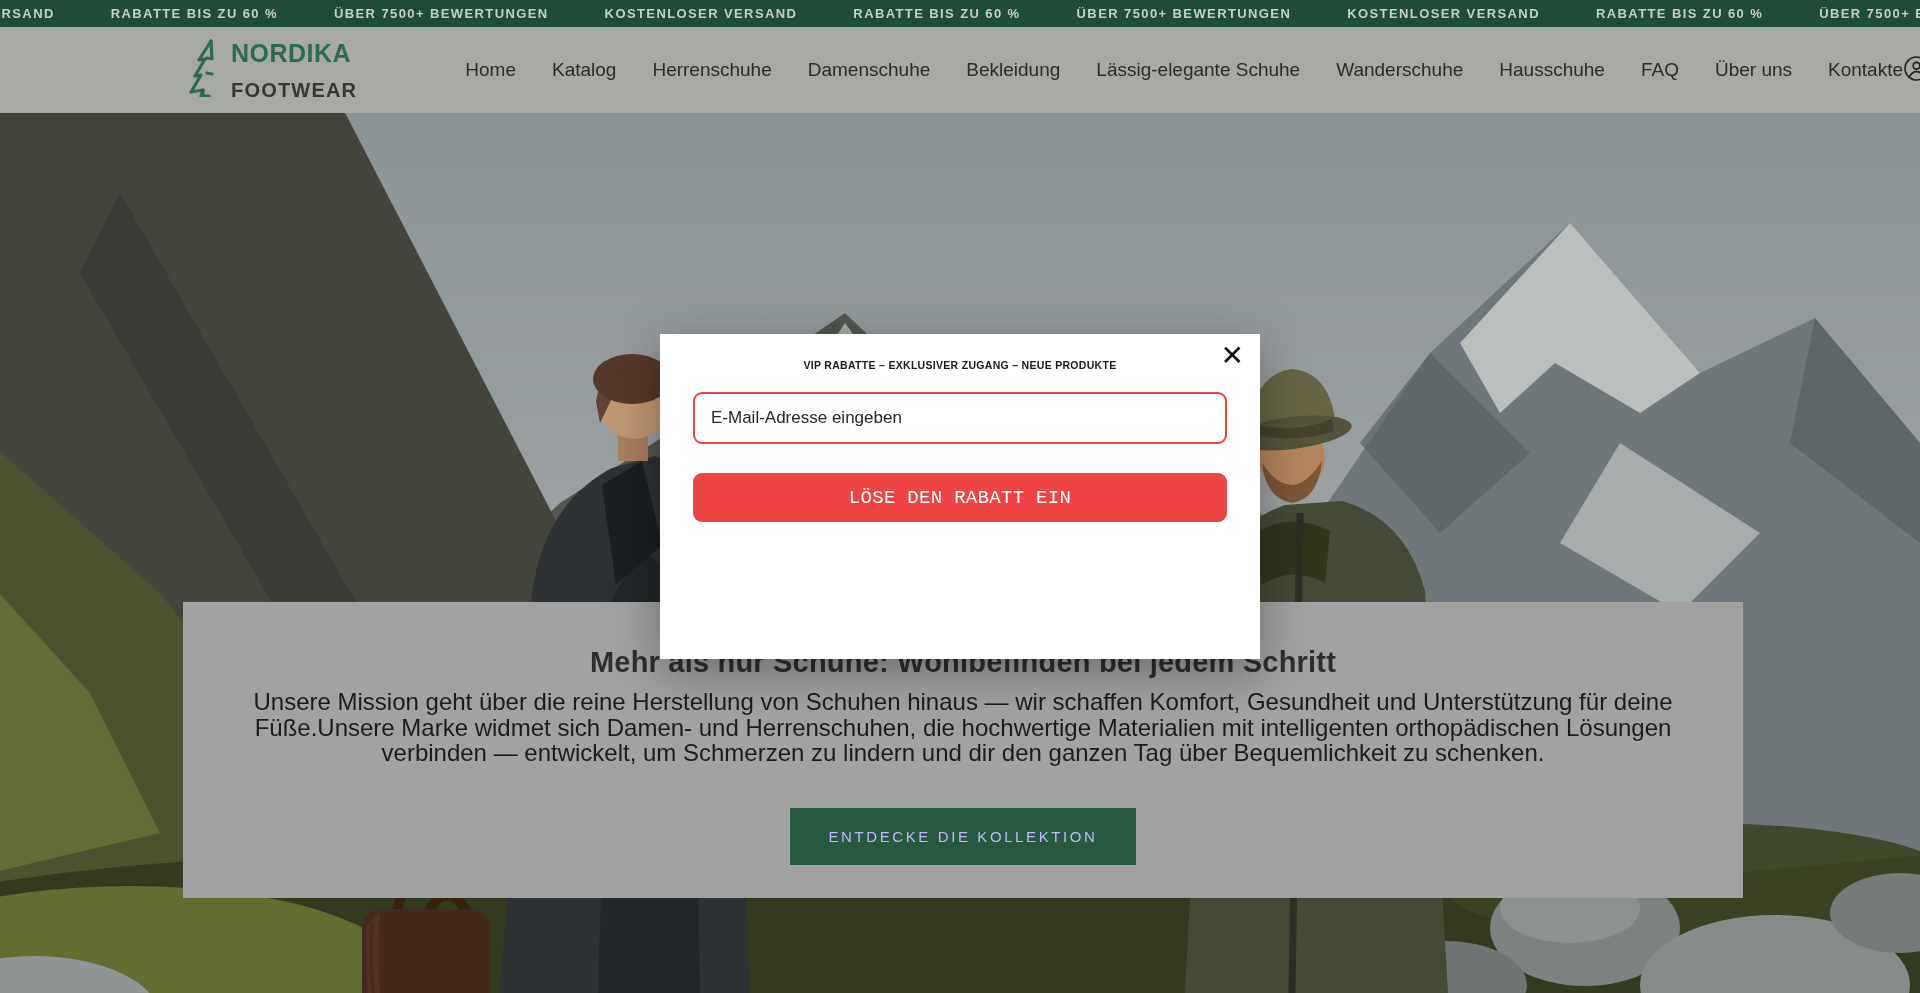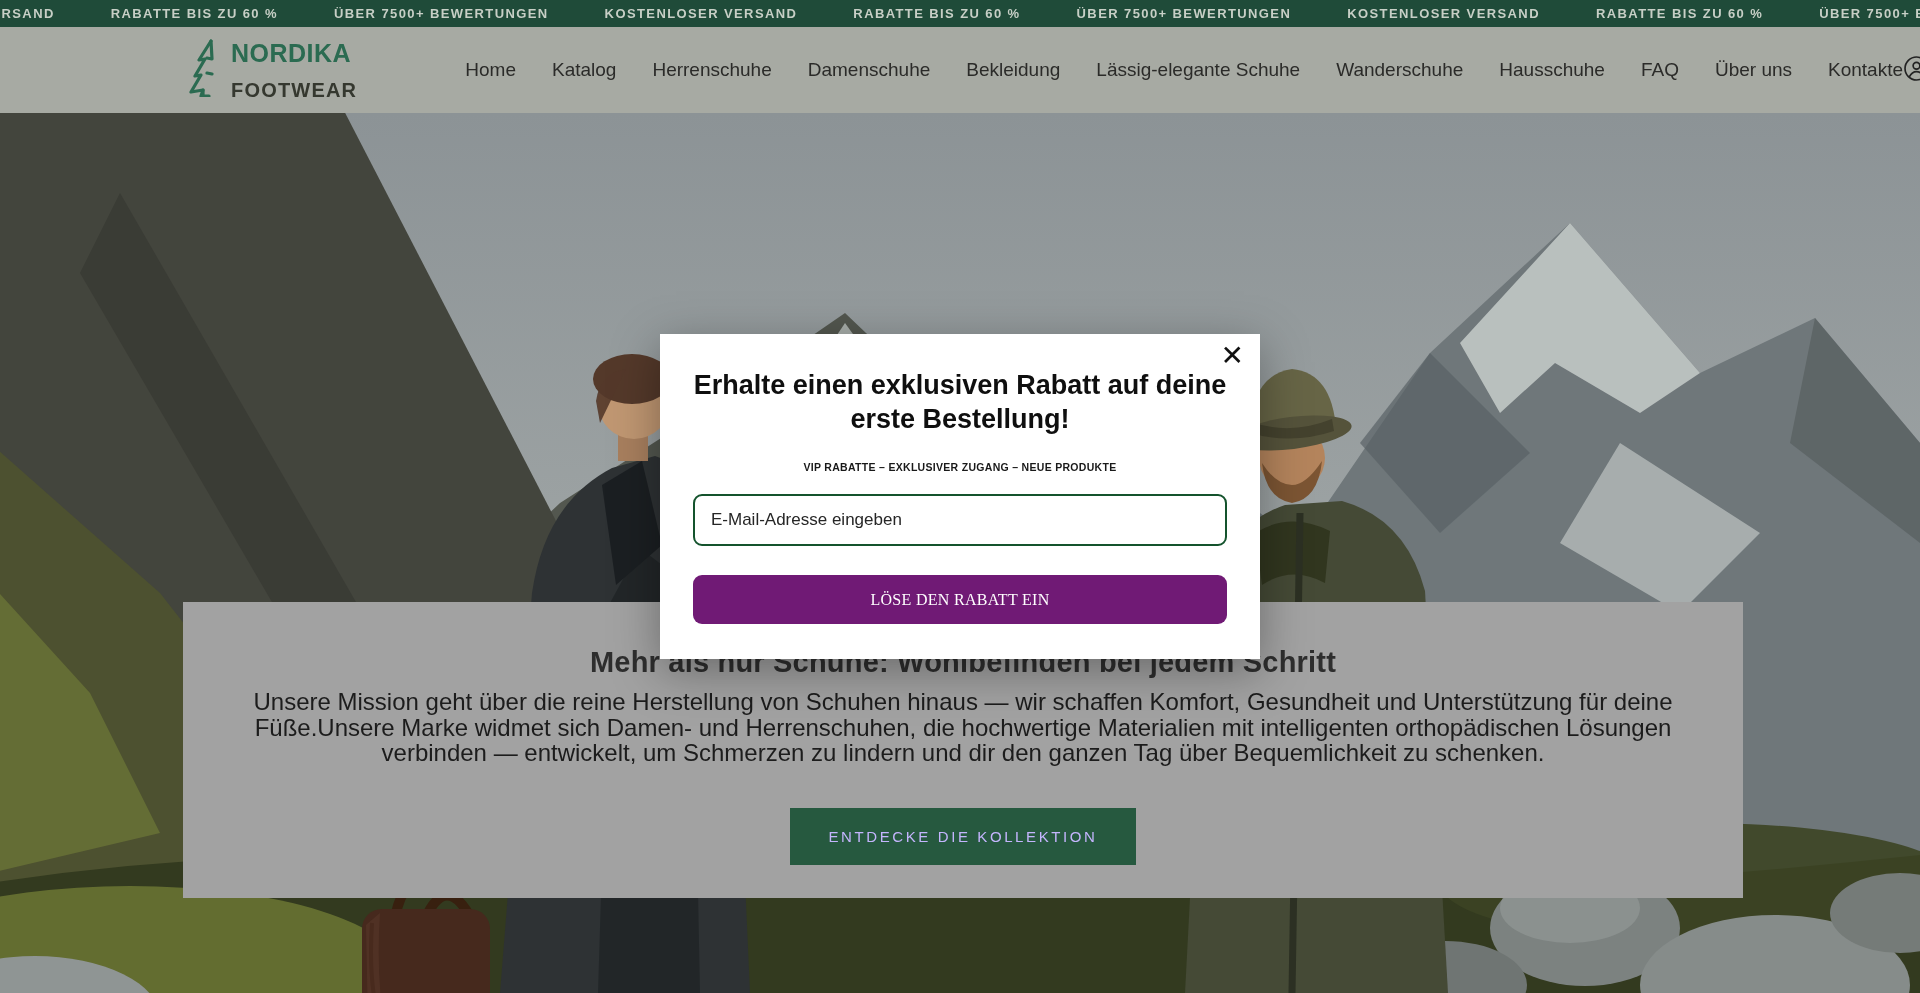--- a/index.html
+++ b/index.html
@@ -41,27 +41,27 @@
                font-family:"Liberation Sans", sans-serif; }
 
   
   .backdrop { position:absolute; inset:0; z-index:8; background:rgba(0,0,0,0); }
   .modal { position:absolute; left:660px; top:334px; width:600px; height:325px; background:#ffffff;
            z-index:10; text-align:center; padding:0 33px; box-shadow:0 12px 45px rgba(0,0,0,0.35); }
   .modal-close { position:absolute; top:8px; right:16px; font-size:28px; font-weight:300;
                  color:#111; cursor:pointer; line-height:1; font-family:"DejaVu Sans", sans-serif; }
   .modal-title { margin-top:34px; font-size:27px; line-height:34px; font-weight:bold; color:#0f0f0f; }
   .modal-sub { margin-top:25px; font-size:10.5px; font-weight:bold; letter-spacing:0.3px; color:#191919; }
-  .modal-input { margin-top:21px; width:100%; height:52px; border:2px solid #14532d; border-radius:9px;
+  .modal-input { margin-top:21px; width:100%; height:52px; border:2px solid #ef4444; border-radius:9px;
                  font-size:17px; padding-left:16px; color:#111; outline:none;
                  font-family:"Liberation Sans", sans-serif; background:#fff; }
   .modal-input::placeholder { color:#262626; opacity:1; }
-  .modal-submit { margin-top:29px; width:100%; height:49px; background:#701a75; border:none;
-                  border-radius:9px; color:#ffffff; font-size:16px; letter-spacing:0.3px;
-                  cursor:pointer; font-family:Liberation Serif, serif; }
+  .modal-submit { margin-top:29px; width:100%; height:49px; background:#ef4444; border:none;
+                  border-radius:9px; color:#ffffff; font-size:19px; letter-spacing:0.3px;
+                  cursor:pointer; font-family:Liberation Mono, monospace; }
 </style>
 </head>
 <body>
 
 <div class="page">
 
   <div class="topbar">
     <div class="topbar-track">
 
         <span class="topbar-item">KOSTENLOSER VERSAND</span>
@@ -210,19 +210,18 @@
   <div class="panel">
     <h2>Mehr als nur Schuhe: Wohlbefinden bei jedem Schritt</h2>
     <p>Unsere Mission geht über die reine Herstellung von Schuhen hinaus — wir schaffen Komfort, Gesundheit und Unterstützung für deine Füße.Unsere Marke widmet sich Damen- und Herrenschuhen, die hochwertige Materialien mit intelligenten orthopädischen Lösungen verbinden — entwickelt, um Schmerzen zu lindern und dir den ganzen Tag über Bequemlichkeit zu schenken.</p>
     <button class="panel-cta">ENTDECKE DIE KOLLEKTION</button>
   </div>
 
   <div class="backdrop"></div>
 
   <div class="modal">
     <span class="modal-close">✕</span>
-    <div class="modal-title">Erhalte einen exklusiven Rabatt auf deine erste Bestellung!</div>
     <div class="modal-sub">VIP RABATTE – EXKLUSIVER ZUGANG – NEUE PRODUKTE</div>
     <input class="modal-input" type="email" placeholder="E-Mail-Adresse eingeben" style="">
     <button class="modal-submit">LÖSE DEN RABATT EIN</button>
   </div>
 
 </div>
 
 </body></html>

